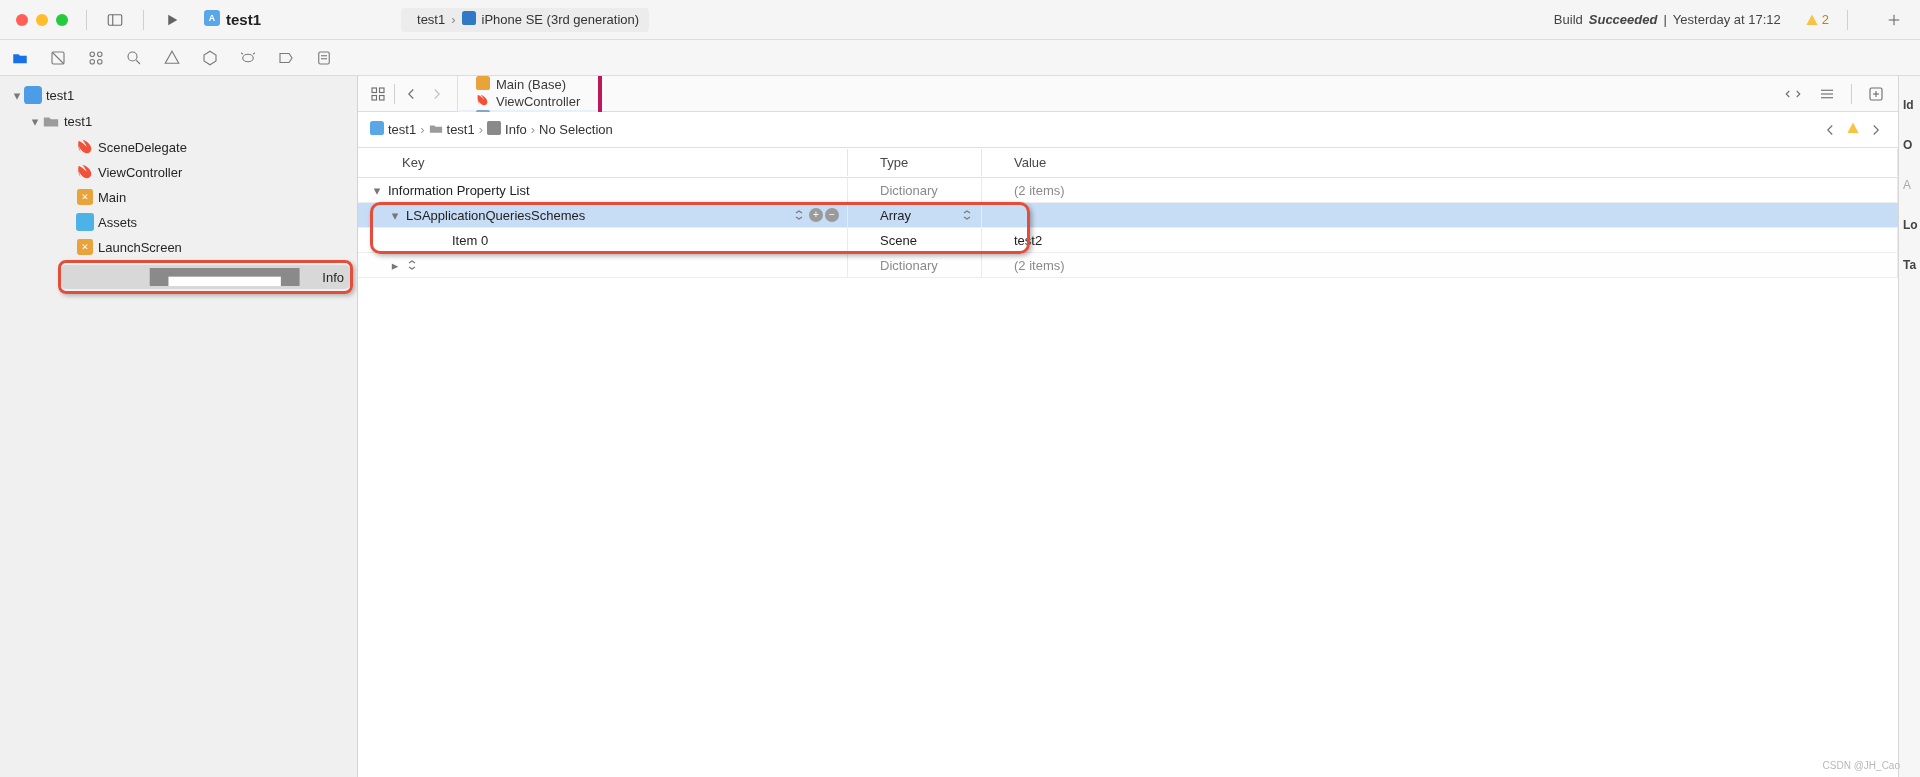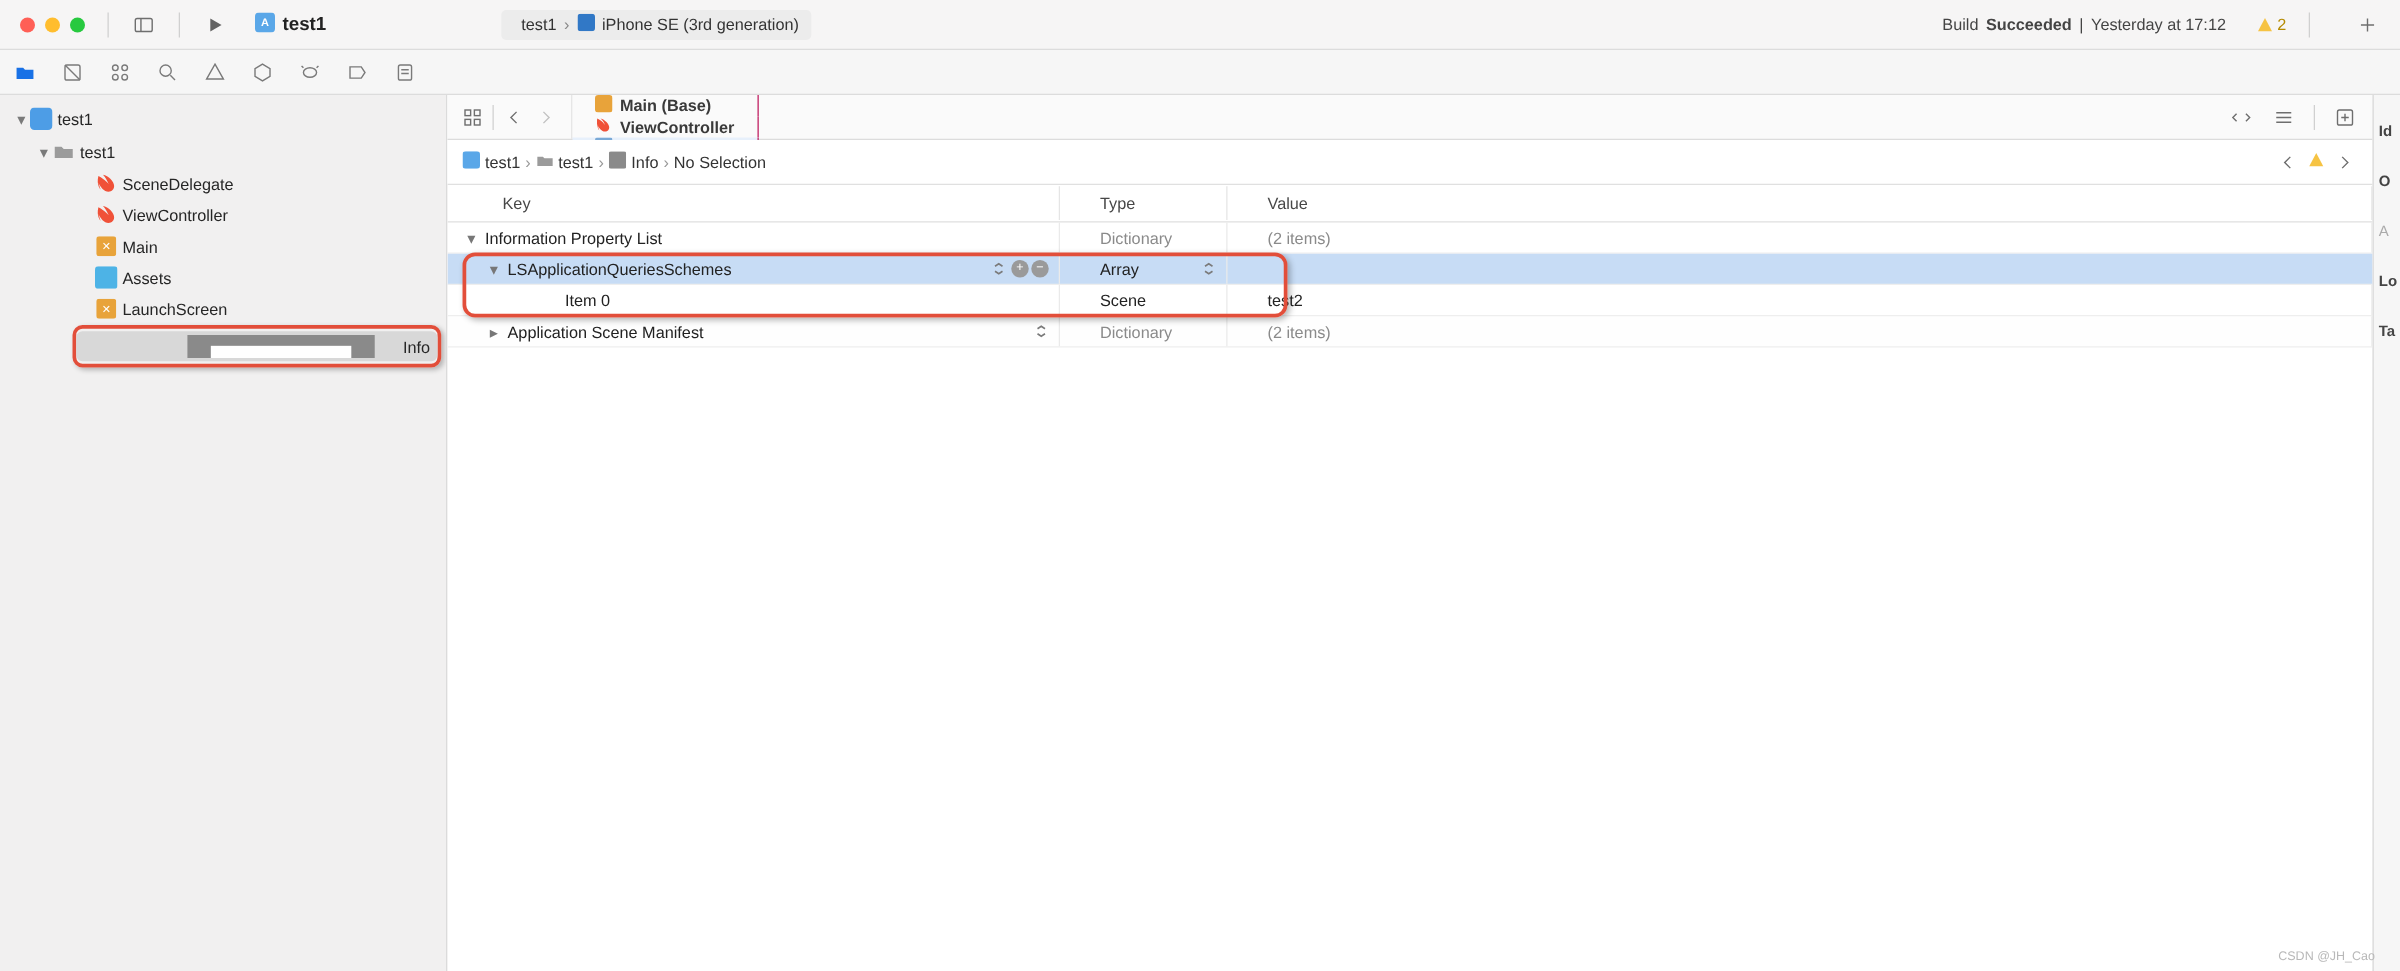--- a/index.html
+++ b/index.html
@@ -20,21 +20,21 @@
   .play svg { fill: #636363; stroke: none; width: 18px; height: 18px; }
   .scheme-pop {
     display: flex; align-items: center; gap: 6px; background: #ececec;
     border-radius: 4px; padding: 3px 10px; height: 24px; font-size: 13px; color: #333;
   }
   .scheme-pop .chevron { color: #888; }
   .proj-title { display: flex; align-items: center; gap: 6px; font-size: 15px; font-weight: 600; margin-left: 12px; }
   .proj-title .app-icon-sm svg { width: 16px; height: 16px; }
   .spacer { flex: 1; }
   .build-status { font-size: 13px; color: #444; display: flex; align-items: center; gap: 6px; }
-  .build-status .succ { font-weight: 600; }
+  .build-status .succ { font-weight: 600; font-style: italic; }
   .warn-badge { display: inline-flex; align-items: center; gap: 3px; color: #b48a00; font-size: 13px; margin-left: 14px; }
   .warn-badge svg { width: 14px; height: 14px; fill: #f6c343; }
   .plus-btn { margin-left: 18px; }
 
   
   .nav-selector {
     height: 36px; background: #f6f6f6; border-bottom: 1px solid #dcdcdc;
     display: flex; align-items: center; gap: 18px; padding: 0 10px;
   }
   .nav-selector .tb-icon { color: #7a7a7a; }
@@ -64,21 +64,21 @@
   .redbox { border: 3px solid #e24e3a; border-radius: 8px; box-shadow: 2px 2px 4px rgba(0,0,0,0.25); }
   .redbox-sidebar { margin: 0 4px 0 58px; padding: 2px 0; }
 
   
   .editor { flex: 1; display: flex; flex-direction: column; min-width: 0; background: #fff; }
   
   .tabbar { height: 36px; border-bottom: 1px solid #dcdcdc; display: flex; align-items: stretch; background: #fafafa; }
   .tabbar .navgroup { display: flex; align-items: center; gap: 6px; padding: 0 10px; border-right: 1px solid #e0e0e0; }
   .tab {
     display: flex; align-items: center; gap: 6px; padding: 0 18px;
-    border-right: 1px solid #be185d; font-size: 13px; color: #3a3a3a; background: #fafafa; font-weight: bold;
+    border-right: 4px solid #be185d; font-size: 13px; color: #3a3a3a; background: #fafafa;
   }
   .tab.active { background: #e7f0fb; color: #1a5fb8; font-style: italic; }
   .tab .tabicon svg { width: 14px; height: 14px; }
   .tabbar .right-tools { margin-left: auto; display: flex; align-items: center; gap: 14px; padding: 0 12px; }
   
   .jumpbar {
     height: 36px; border-bottom: 1px solid #e0e0e0; display: flex; align-items: center;
     gap: 4px; padding: 0 12px; font-size: 13px; color: #333; background: #fff;
   }
   .jumpbar .crumb { display: inline-flex; align-items: center; gap: 4px; }
@@ -493,21 +493,20 @@
               <span style="flex:1">Item 0</span>
             </div>
             <div class="cell " style="display:flex">
               <span style="flex:1">Scene</span>
             </div>
             <div class="cell ">test2</div>
           </div>
           <div class="plist-row even">
             <div class="cell key" style="padding-left:30px">
               <span class="disclosure">▸</span>
-              <span style="flex:1">Application Scene Manifest</span>
               <svg class="step-icon" viewBox="0 0 12 12">
                 <path d="M3 4l3-2 3 2M3 8l3 2 3-2" stroke="#7b7b7b" fill="none" stroke-width="1.3"></path>
               </svg>
             </div>
             <div class="cell grey" style="display:flex">
               <span style="flex:1">Dictionary</span>
             </div>
             <div class="cell grey">(2 items)</div>
           </div>
           <div class="plist-redbox" style="top: 24px; height: 52px;"></div>

